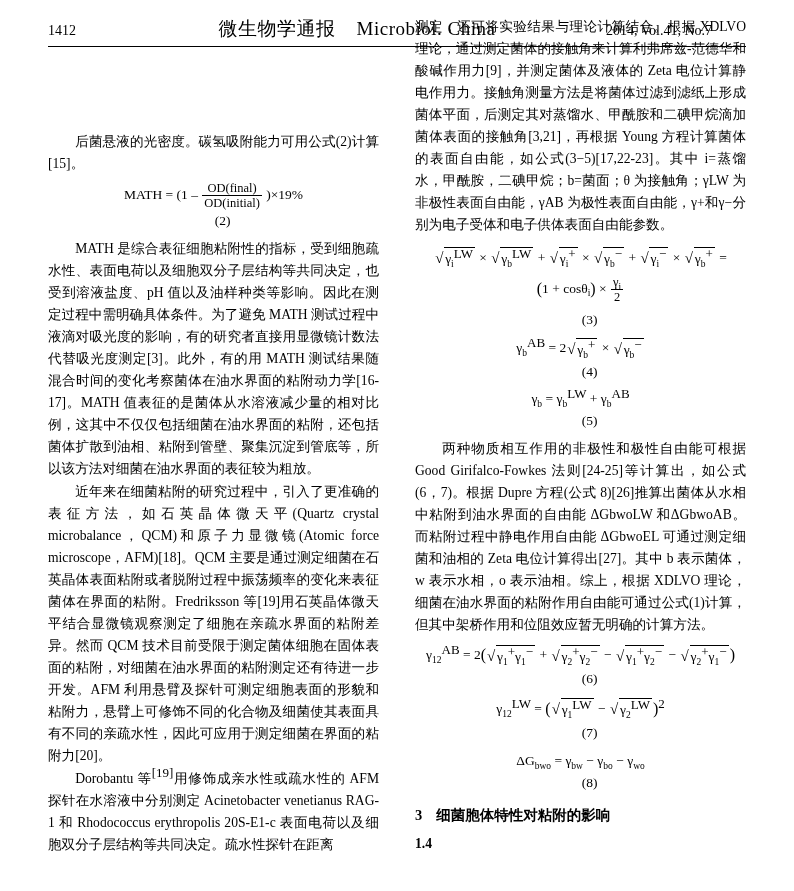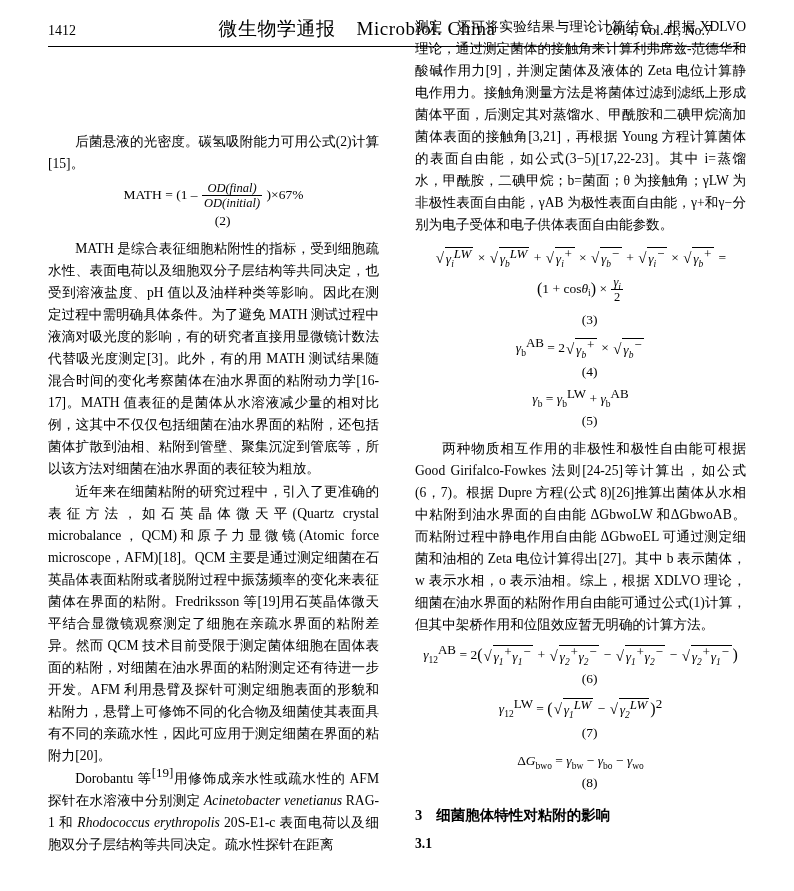--- a/index.html
+++ b/index.html
@@ -64,21 +64,21 @@
     line-height: 1.62;
     text-align: justify;
     text-justify: inter-ideograph;
   }
   p {
     margin: 0 0 1px 0;
   }
   p.indent {
     text-indent: 2em;
   }
-  .it { font-style: italic; }
+  .it { }
   sup { font-size: 13px; vertical-align: super; line-height: 0; }
   sub { font-size: 9.5px; vertical-align: sub; line-height: 0; }
 
   
   .eq {
     display: flex;
     align-items: center;
     margin: 6px 0 6px 0;
     font-family: "Liberation Serif", serif;
     flex-direction: column;
@@ -169,21 +169,21 @@
 
       <p class="indent">后菌悬液的光密度。碳氢吸附能力可用公式(2)计算[15]。</p>
 
       <div class="eq">
         <div class="body">
           <span>MATH = (1 –</span>
           <span class="frac">
             <span class="top it">OD(final)</span>
             <span class="bot it">OD(initial)</span>
           </span>
-          <span>)×67%</span>
+          <span>)×19%</span>
         </div>
         <div class="num">(2)</div>
       </div>
 
       <p class="indent">MATH 是综合表征细胞粘附性的指标，受到细胞疏水性、表面电荷以及细胞双分子层结构等共同决定，也受到溶液盐度、pH 值以及油样种类等影响。因此在测定过程中需明确具体条件。为了避免 MATH 测试过程中液滴对吸光度的影响，有的研究者直接用显微镜计数法代替吸光度测定[3]。此外，有的用 MATH 测试结果随混合时间的变化考察菌体在油水界面的粘附动力学[16-17]。MATH 值表征的是菌体从水溶液减少量的相对比例，这其中不仅仅包括细菌在油水界面的粘附，还包括菌体扩散到油相、粘附到管壁、聚集沉淀到管底等，所以该方法对细菌在油水界面的表征较为粗放。</p>
 
       <p class="indent">近年来在细菌粘附的研究过程中，引入了更准确的表征方法，如石英晶体微天平(Quartz crystal microbalance，QCM)和原子力显微镜(Atomic force microscope，AFM)[18]。QCM 主要是通过测定细菌在石英晶体表面粘附或者脱附过程中振荡频率的变化来表征菌体在界面的粘附。Fredriksson 等[19]用石英晶体微天平结合显微镜观察测定了细胞在亲疏水界面的粘附差异。然而 QCM 技术目前受限于测定菌体细胞在固体表面的粘附，对细菌在油水界面的粘附测定还有待进一步开发。AFM 利用悬臂及探针可测定细胞表面的形貌和粘附力，悬臂上可修饰不同的化合物及细菌使其表面具有不同的亲疏水性，因此可应用于测定细菌在界面的粘附力[20]。</p>
 
       <p class="indent">
         <span>Dorobantu 等</span><sup>[19]</sup><span>用修饰成亲水性或疏水性的 AFM 探针在水溶液中分别测定 </span><span class="it">Acinetobacter venetianus</span><span> RAG-1 和 </span><span class="it">Rhodococcus erythropolis</span><span> 20S-E1-c 表面电荷以及细胞双分子层结构等共同决定。疏水性探针在距离</span>
@@ -254,18 +254,18 @@
         </div>
         <div class="num">(8)</div>
       </div>
 
       <h2 class="sec">
         <span>3</span>
         <span>细菌胞体特性对粘附的影响</span>
       </h2>
 
       <h3 class="subsec">
-        <span>3.1</span>
+        <span>1.4</span>
       </h3>
 
     </div>
   </div>
 </div>
 
 </body></html>

